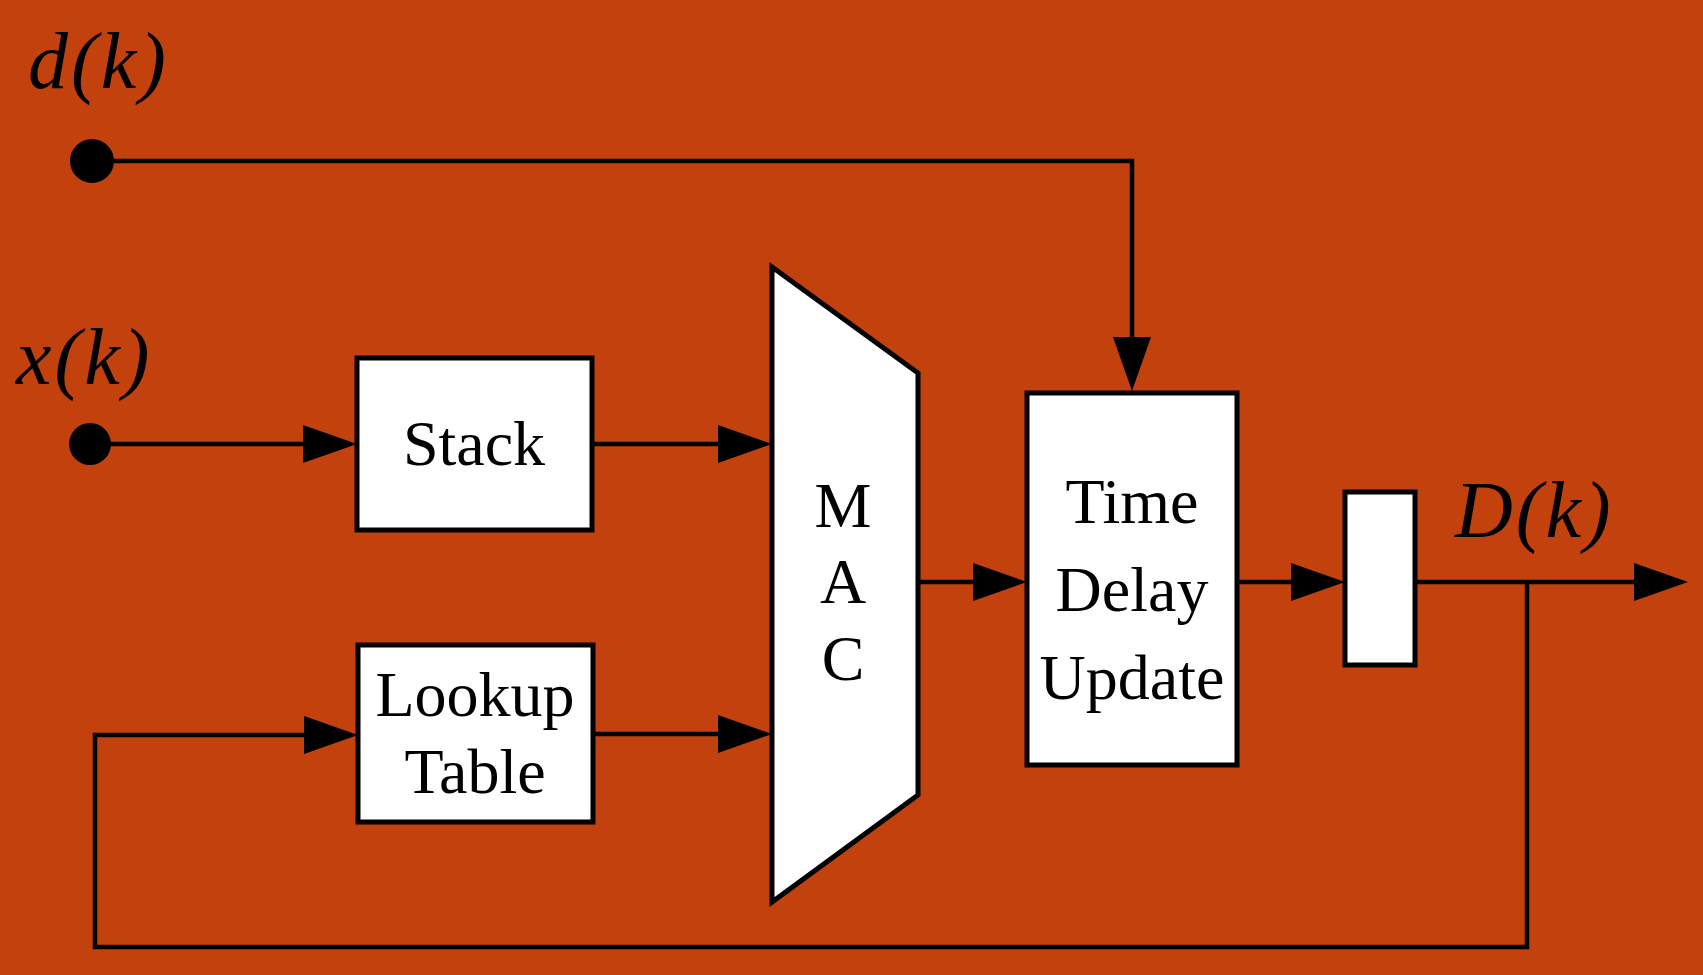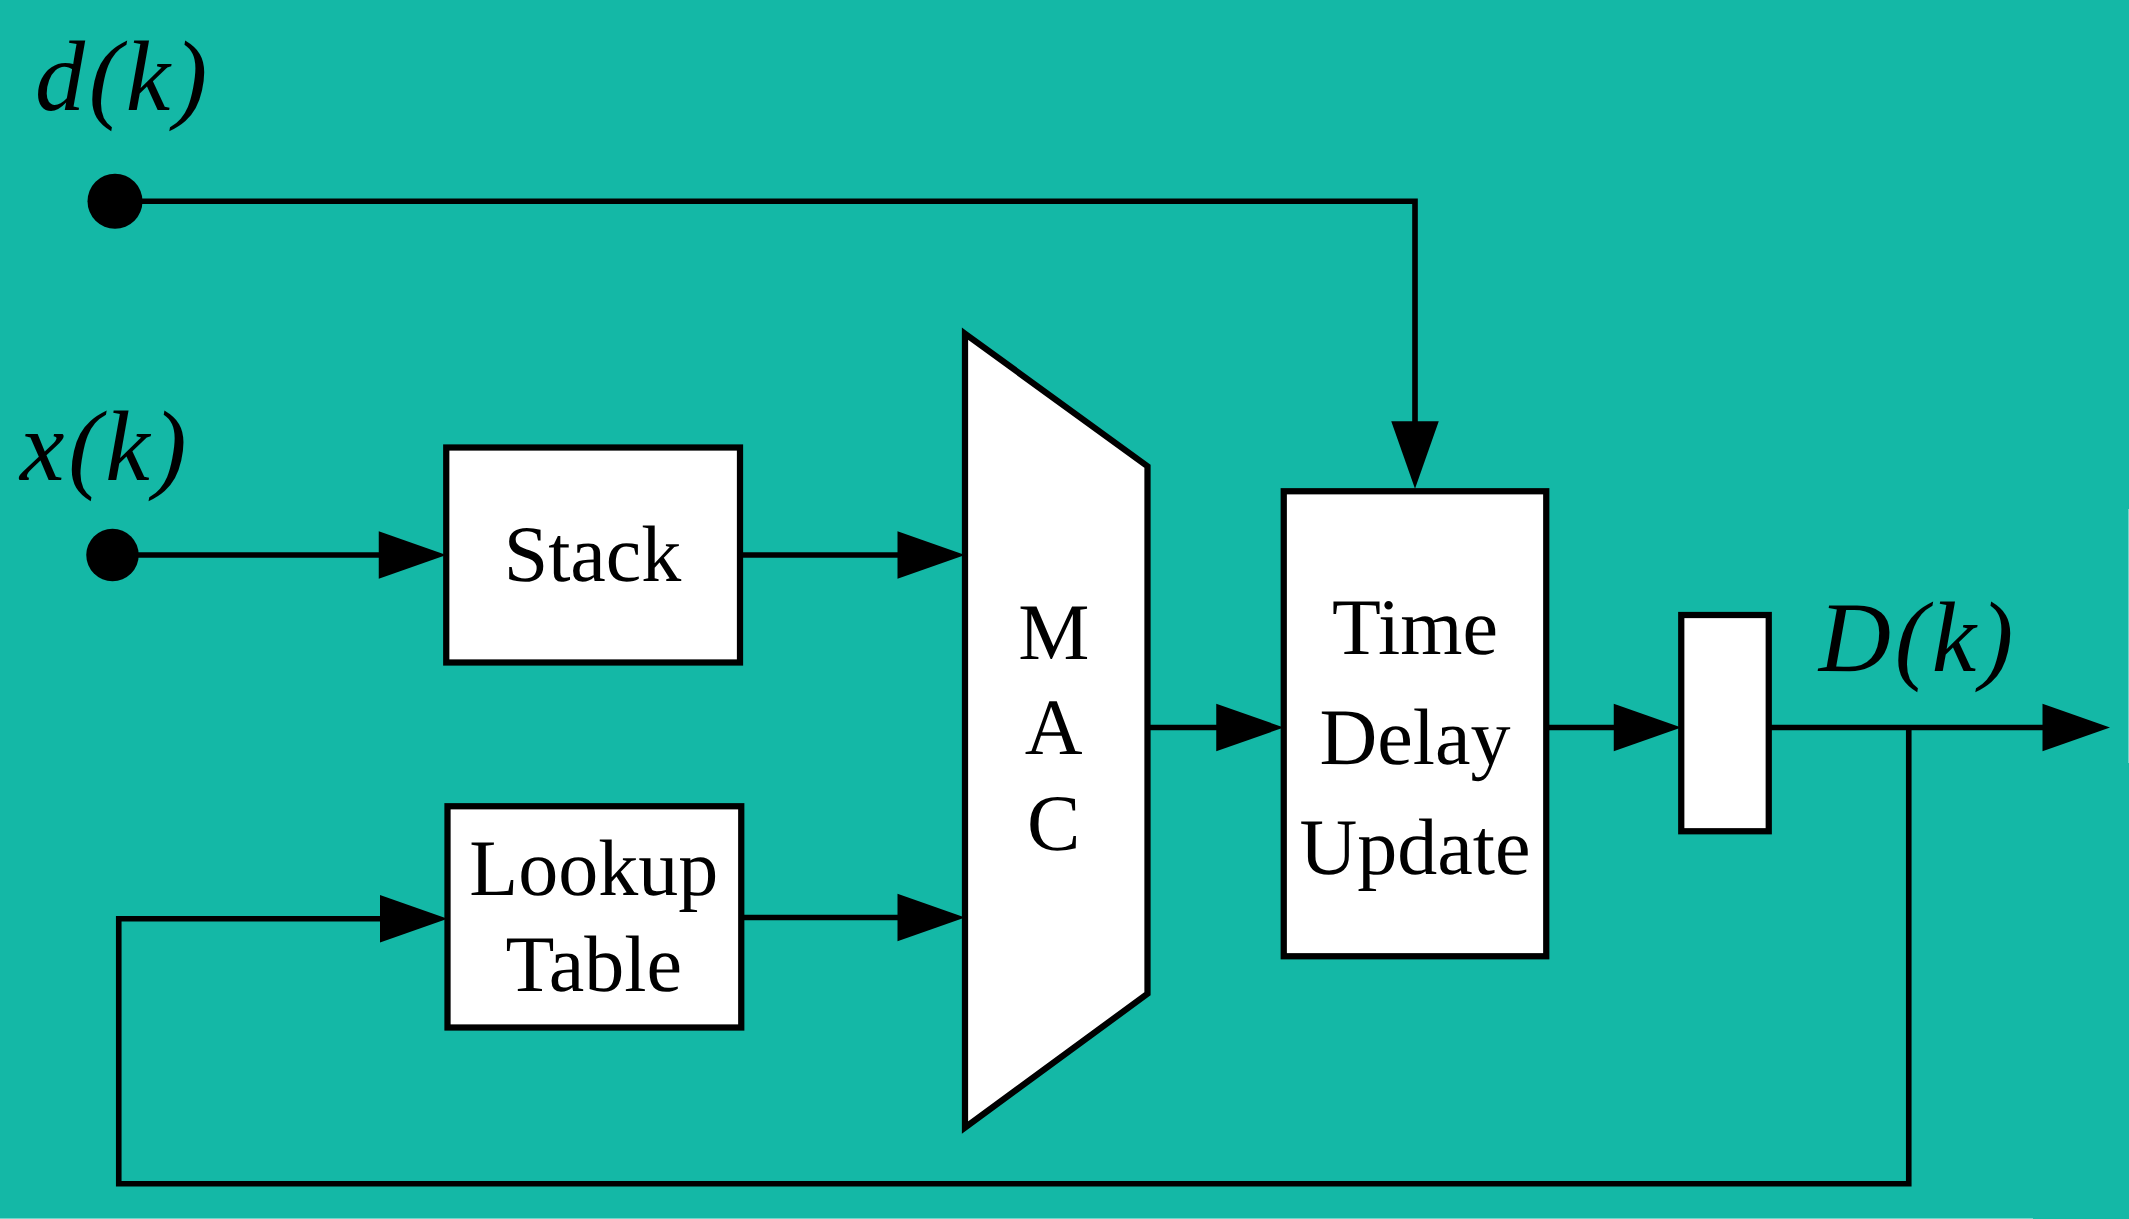--- a/index.html
+++ b/index.html
@@ -8,21 +8,21 @@
     background: #ffffff;
     width: 1703px;
     height: 975px;
     overflow: hidden;
     font-family: "Liberation Serif", serif;
   }
   .canvas-wrap {
     position: relative;
     width: 1703px;
     height: 975px;
-    background: #14b8a6;
+    background: #c2410c;
   }
   svg { display: block; }
   .wire {
     fill: none;
     stroke: #000000;
     stroke-width: 4.5;
   }
   .box {
     fill: #ffffff;
     stroke: #000000;

